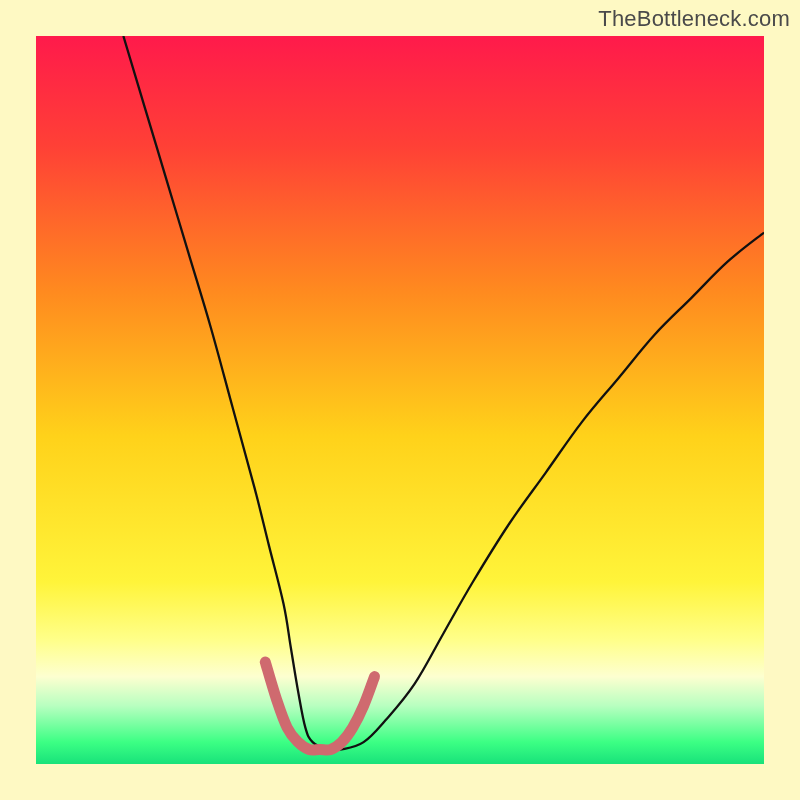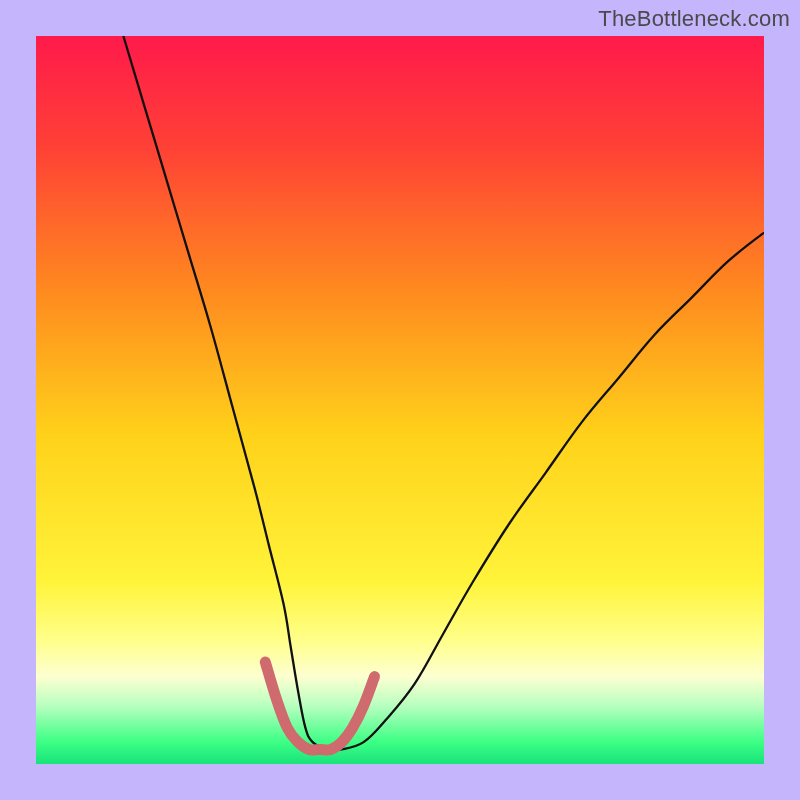--- a/index.html
+++ b/index.html
@@ -10,21 +10,21 @@
     background: #000;
     overflow: hidden;
     font-family: Arial, Helvetica, sans-serif;
   }
   .frame {
     position: absolute;
     top: 0;
     left: 0;
     width: 800px;
     height: 800px;
-    background: #c4b5fd;
+    background: #fef9c3;
   }
   .watermark {
     position: absolute;
     top: 6px;
     right: 10px;
     color: #4a4a4a;
     font-size: 22px;
     letter-spacing: 0.2px;
     font-weight: 400;
     user-select: none;

